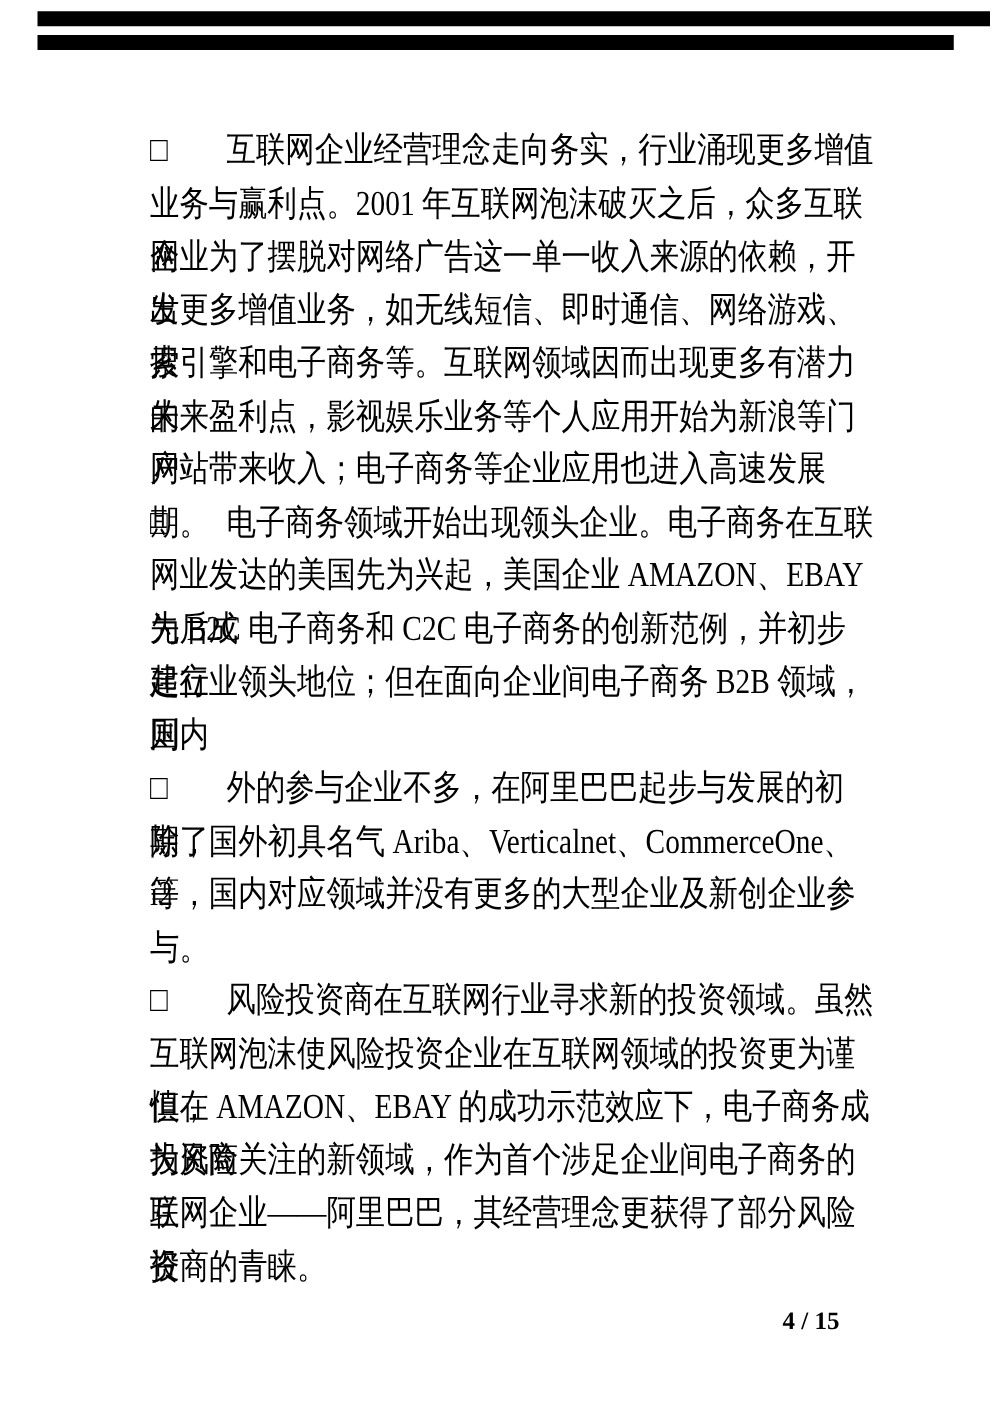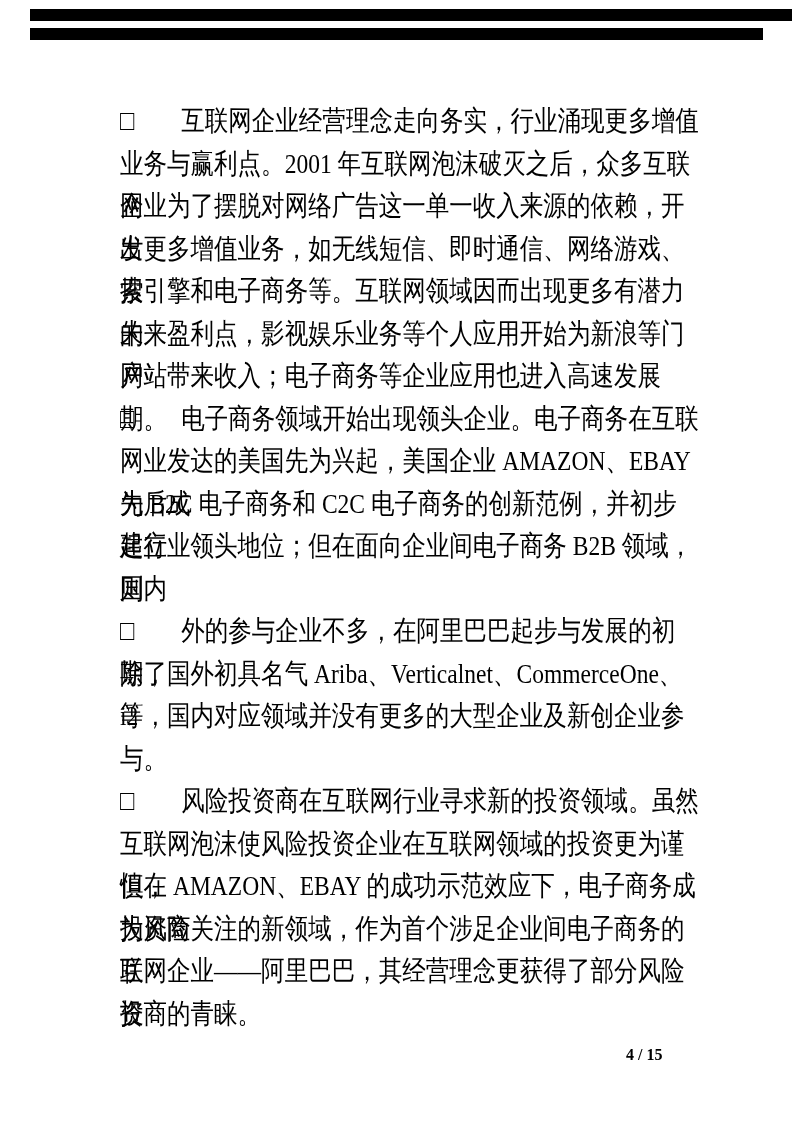--- a/index.html
+++ b/index.html
@@ -46,21 +46,21 @@
     letter-spacing: 0px;
     color: #000000;
   }
   .para-gap {
     margin-top: 42.5px;
   }
   .page-indicator {
     position: absolute;
     left: 626px;
     top: 1046px;
-    font-size: 16px;
+    font-size: 20px;
     font-weight: bold;
     font-family: "Liberation Serif", serif;
     color: #000000;
     text-align: right;
   }
 </style>
 </head>
 <body>
 
 <div class="redaction-bar bar-1"></div>

